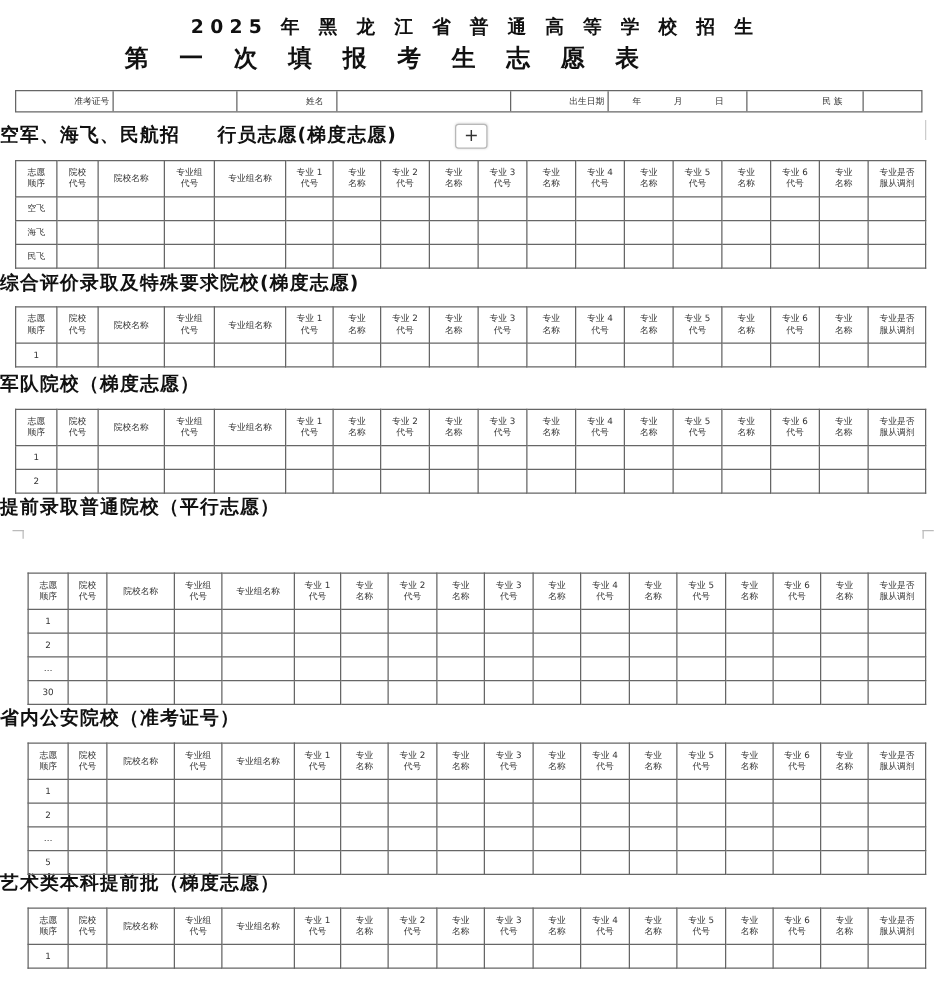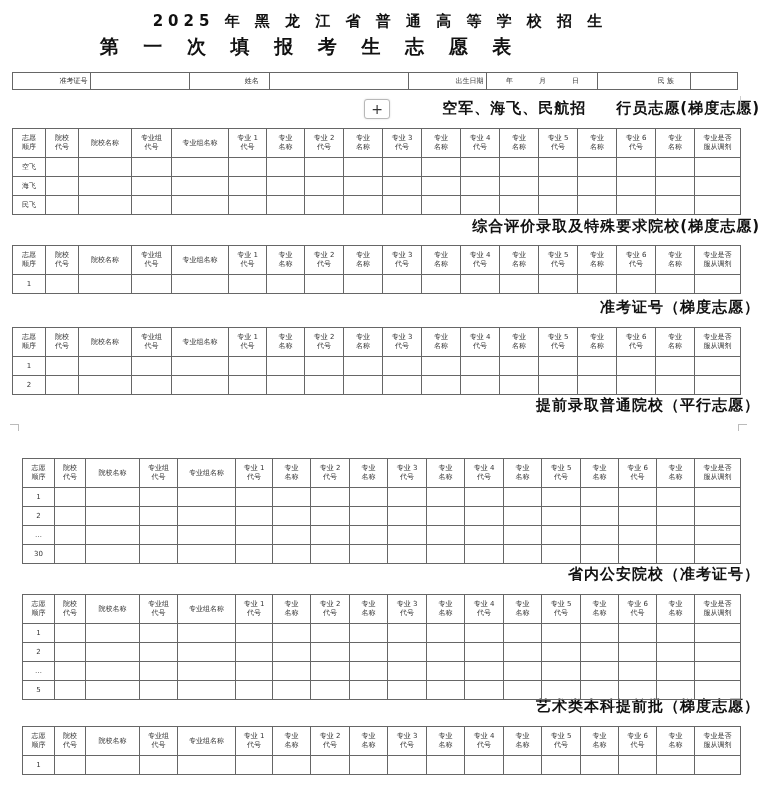--- a/index.html
+++ b/index.html
@@ -10,21 +10,21 @@
   .abs { position: absolute; }
   .title1 {
     left: 0; width: 760px; top: 12px; text-align: center;
     font-size: 15px; font-weight: bold; letter-spacing: 5px; color: #111;
   }
   .title2 {
     left: 0; width: 620px; top: 34px; text-align: center;
     font-size: 19px; font-weight: bold; letter-spacing: 9px; color: #111;
   }
   .section-title {
-    left: 0; width: 760px; text-align: right;
+    left: 0; width: 760px; text-align: left;
     font-size: 15px; font-weight: bold; color: #111; letter-spacing: 1px;
   }
   .info-table {
     left: 12px; top: 72px; width: 726px; height: 18px;
     border: 1px solid #666; box-sizing: border-box; display: flex;
   }
   .info-cell {
     border-right: 1px solid #666; font-size: 7px; color: #333;
     display: flex; align-items: center; box-sizing: border-box;
   }
@@ -77,21 +77,21 @@
 
 <div class="abs section-title" style="top:99px">
   <span>空军、海飞、民航招</span><span style="display:inline-block;width:30px"></span><span>行员志愿(梯度志愿)</span>
 </div>
 <div class="abs plus-btn">
   <span>+</span>
 </div>
 <div class="abs cursor-bar"></div>
 
 <div class="abs section-title" style="top:217px">综合评价录取及特殊要求院校(梯度志愿)</div>
-<div class="abs section-title" style="top:298px">准考证号（梯度志愿）</div>
+<div class="abs section-title" style="top:298px">军队院校（梯度志愿）</div>
 <div class="abs section-title" style="top:396px">提前录取普通院校（平行志愿）</div>
 <div class="abs section-title" style="top:565px">省内公安院校（准考证号）</div>
 <div class="abs section-title" style="top:697px">艺术类本科提前批（梯度志愿）</div>
 
 <div class="abs page-corner corner-left"></div>
 <div class="abs page-corner corner-right"></div>
 
 <div id="tables">
     <table class="vol" style="top: 128px; left: 12px; width: 728px;">
       <colgroup>

